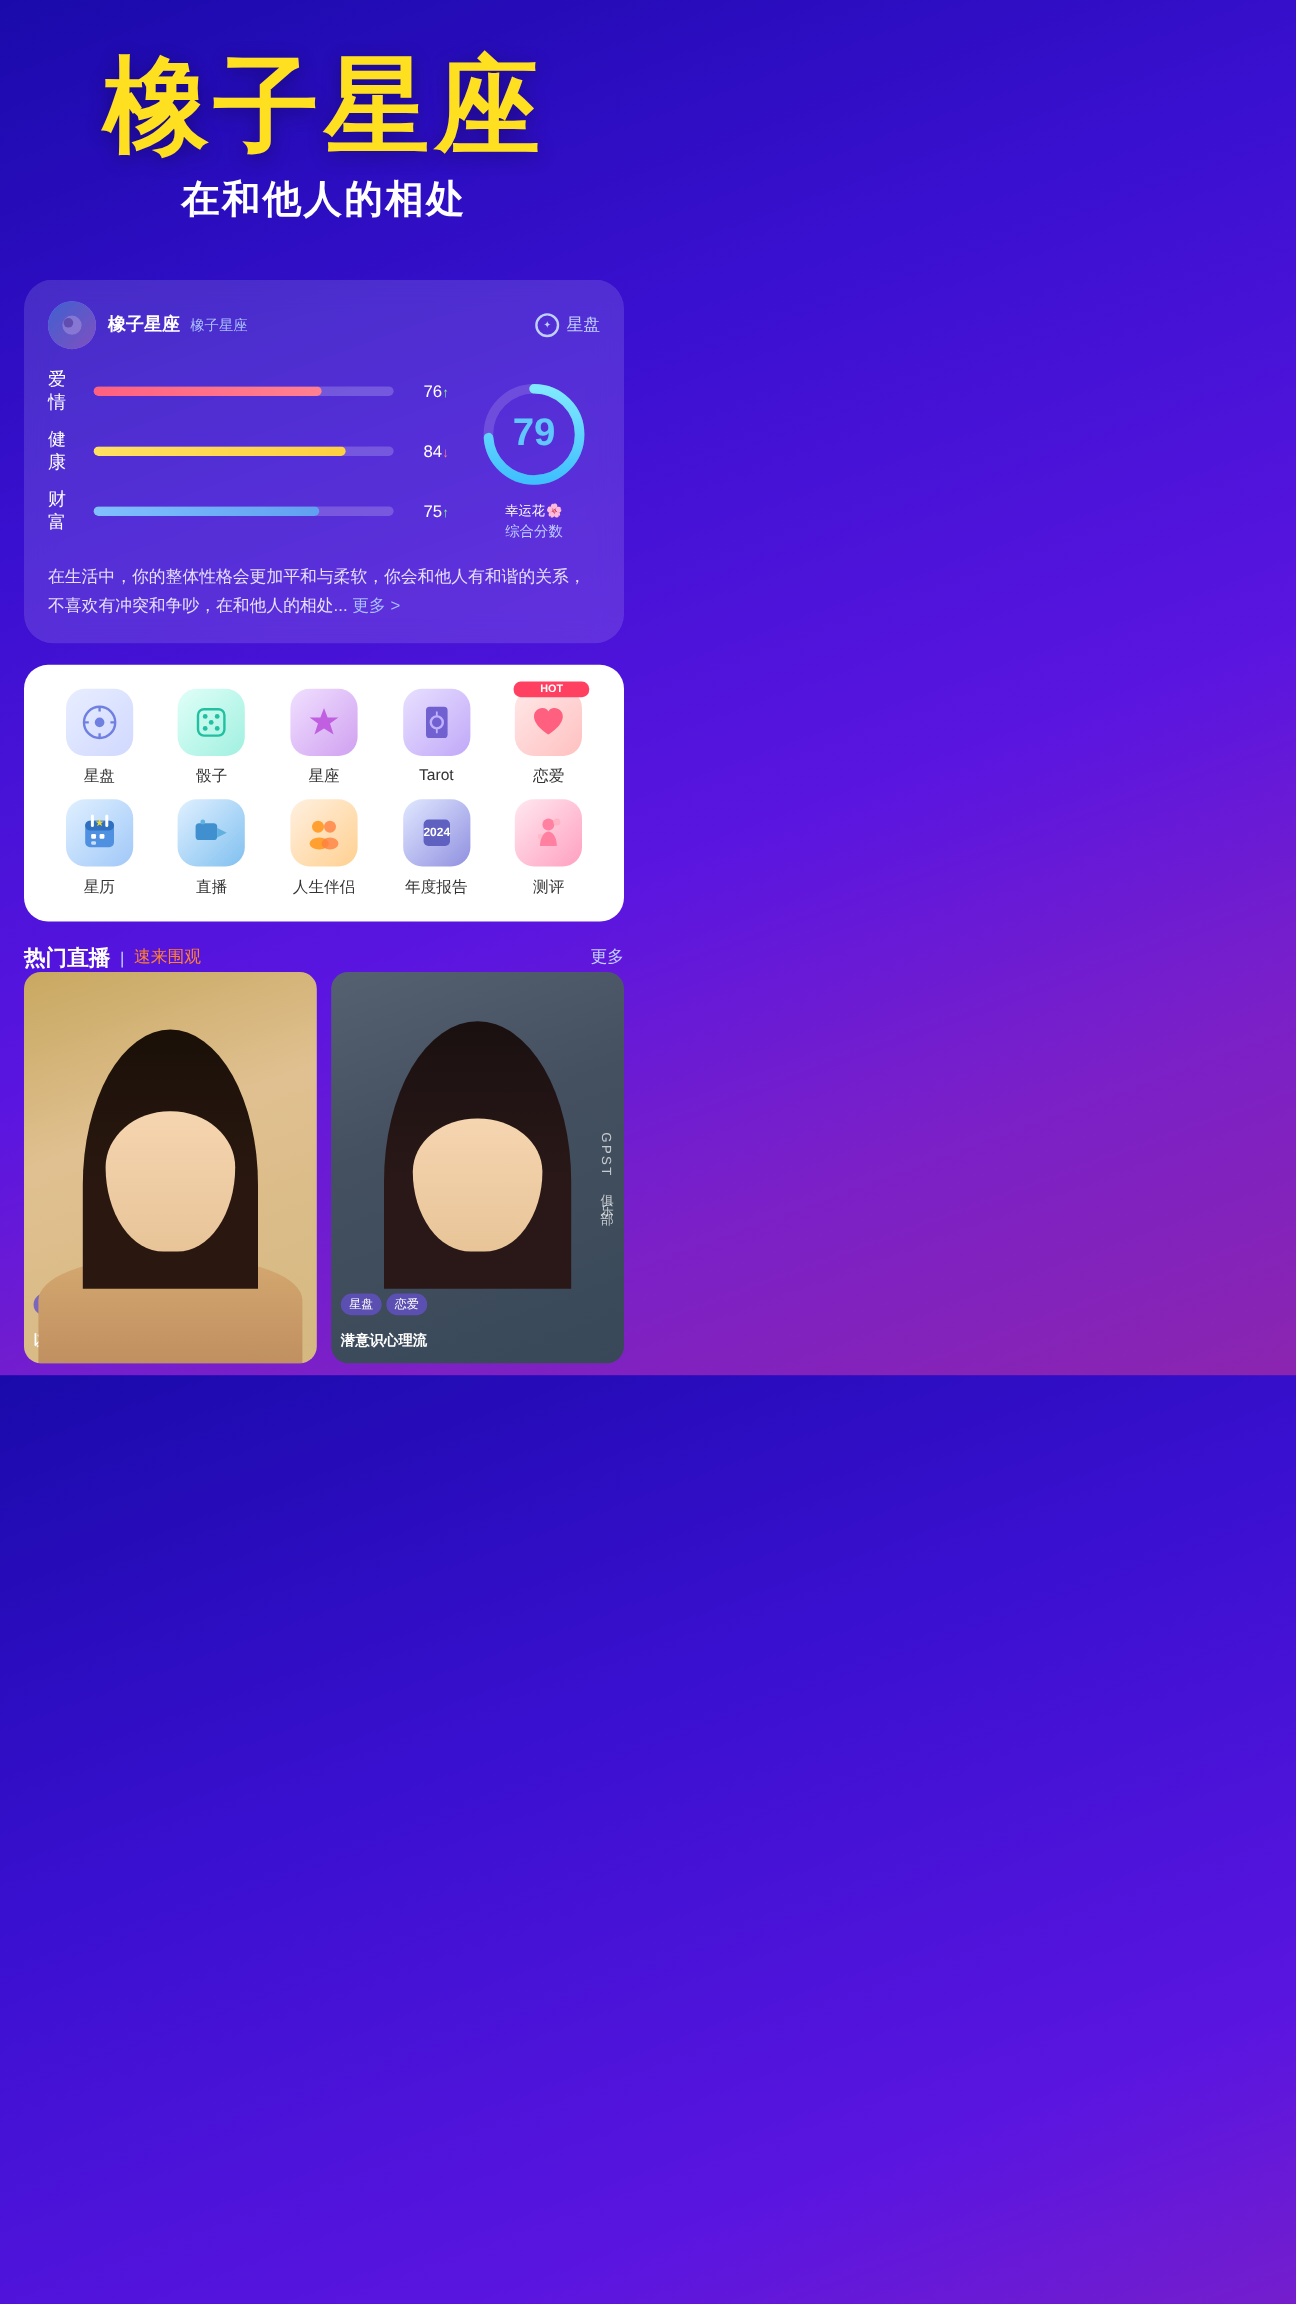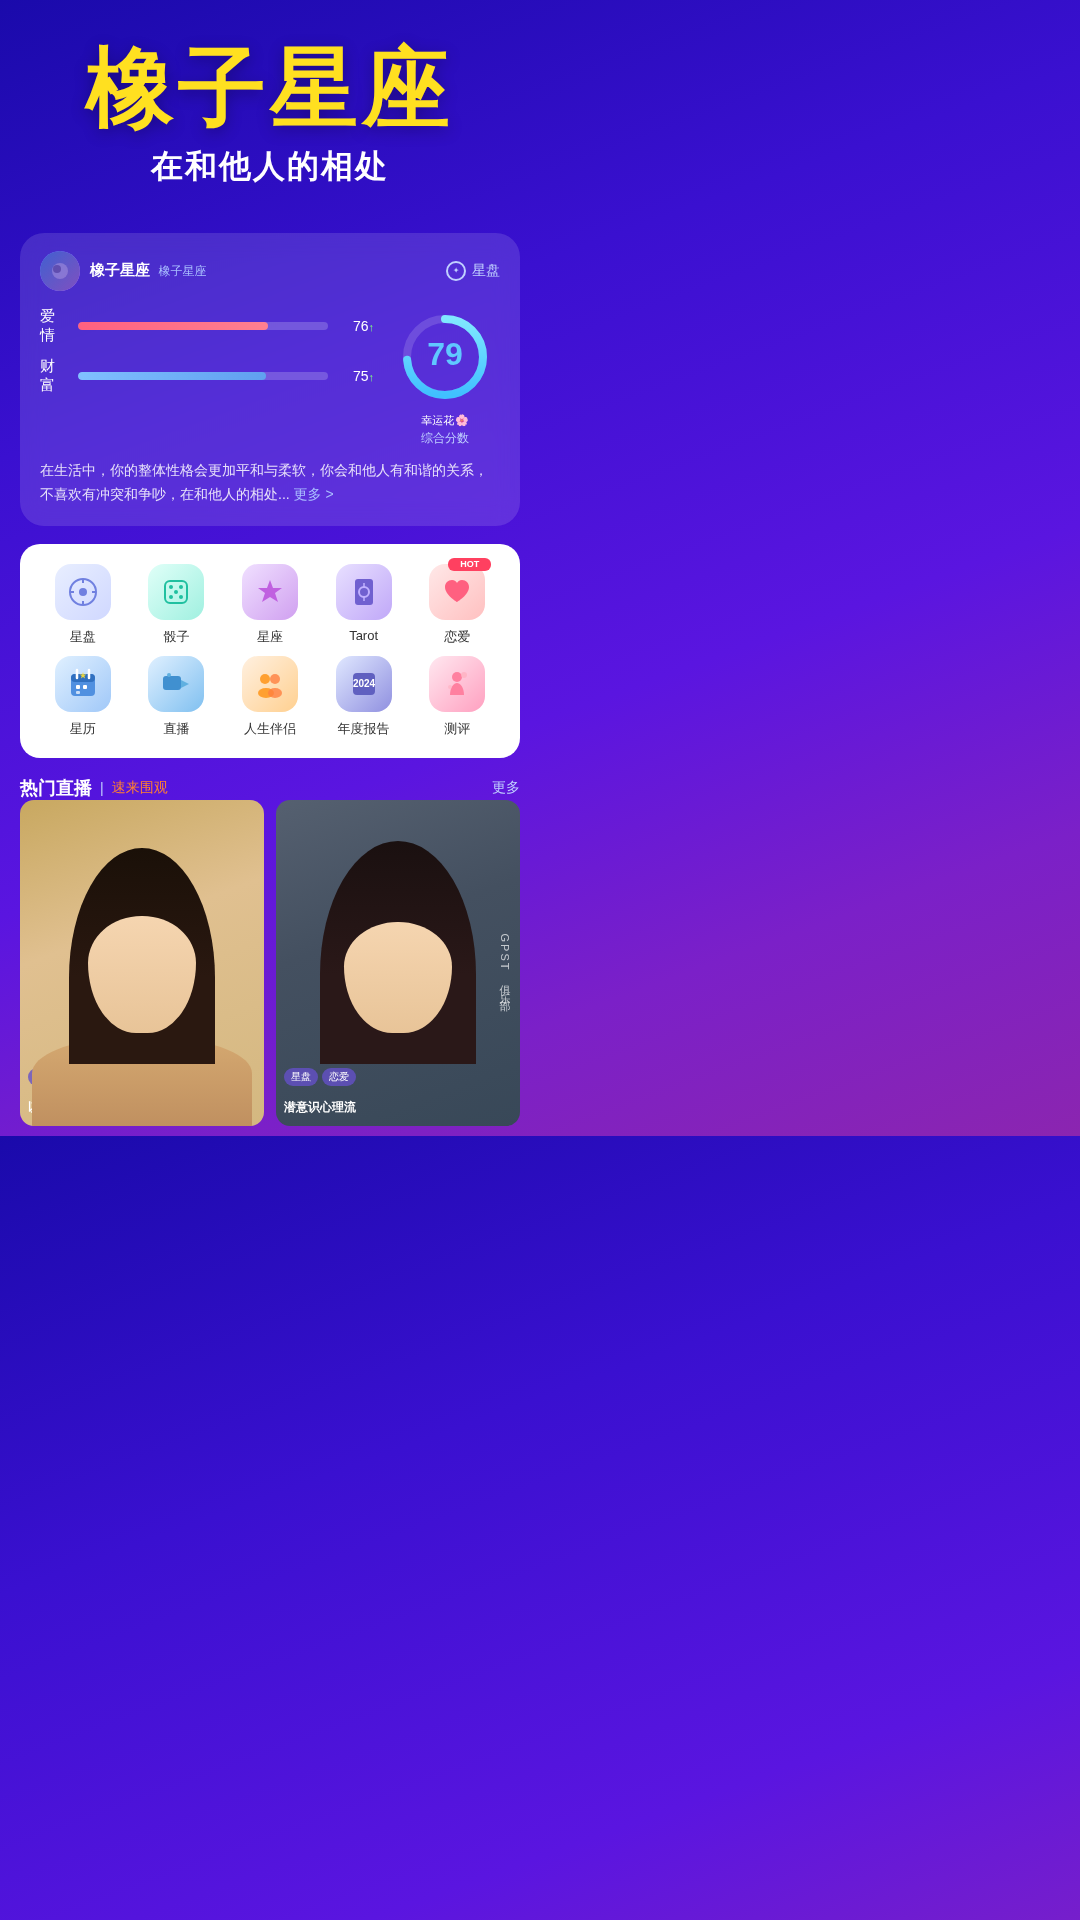--- a/index.html
+++ b/index.html
@@ -269,21 +269,21 @@
 
     
     .hot-badge {
       position: absolute;
       top: -6px;
       right: -6px;
       background: #ff4060;
       color: white;
       font-size: 9px;
       font-weight: 700;
-      padding: 2px 12px;
+      padding: 2px 22px;
       border-radius: 6px;
       line-height: 1;
     }
 
     
     .live-section {
       margin: 18px 20px 0;
       padding-bottom: 10px;
     }
     .live-header {
@@ -415,20 +415,27 @@
     <div class="scores-left">
 
       <div class="score-row">
         <span class="score-label">爱情</span>
         <div class="score-bar-bg">
           <div class="score-bar-fill bar-love"></div>
         </div>
         <span class="score-num">76<span class="score-arrow-up">↑</span></span>
       </div>
 
+      <div class="score-row">
+        <span class="score-label">健康</span>
+        <div class="score-bar-bg">
+          <div class="score-bar-fill bar-health"></div>
+        </div>
+        <span class="score-num">84<span class="score-arrow-down">↓</span></span>
+      </div>
 
       <div class="score-row">
         <span class="score-label">财富</span>
         <div class="score-bar-bg">
           <div class="score-bar-fill bar-wealth"></div>
         </div>
         <span class="score-num">75<span class="score-arrow-up">↑</span></span>
       </div>
 
     </div>

